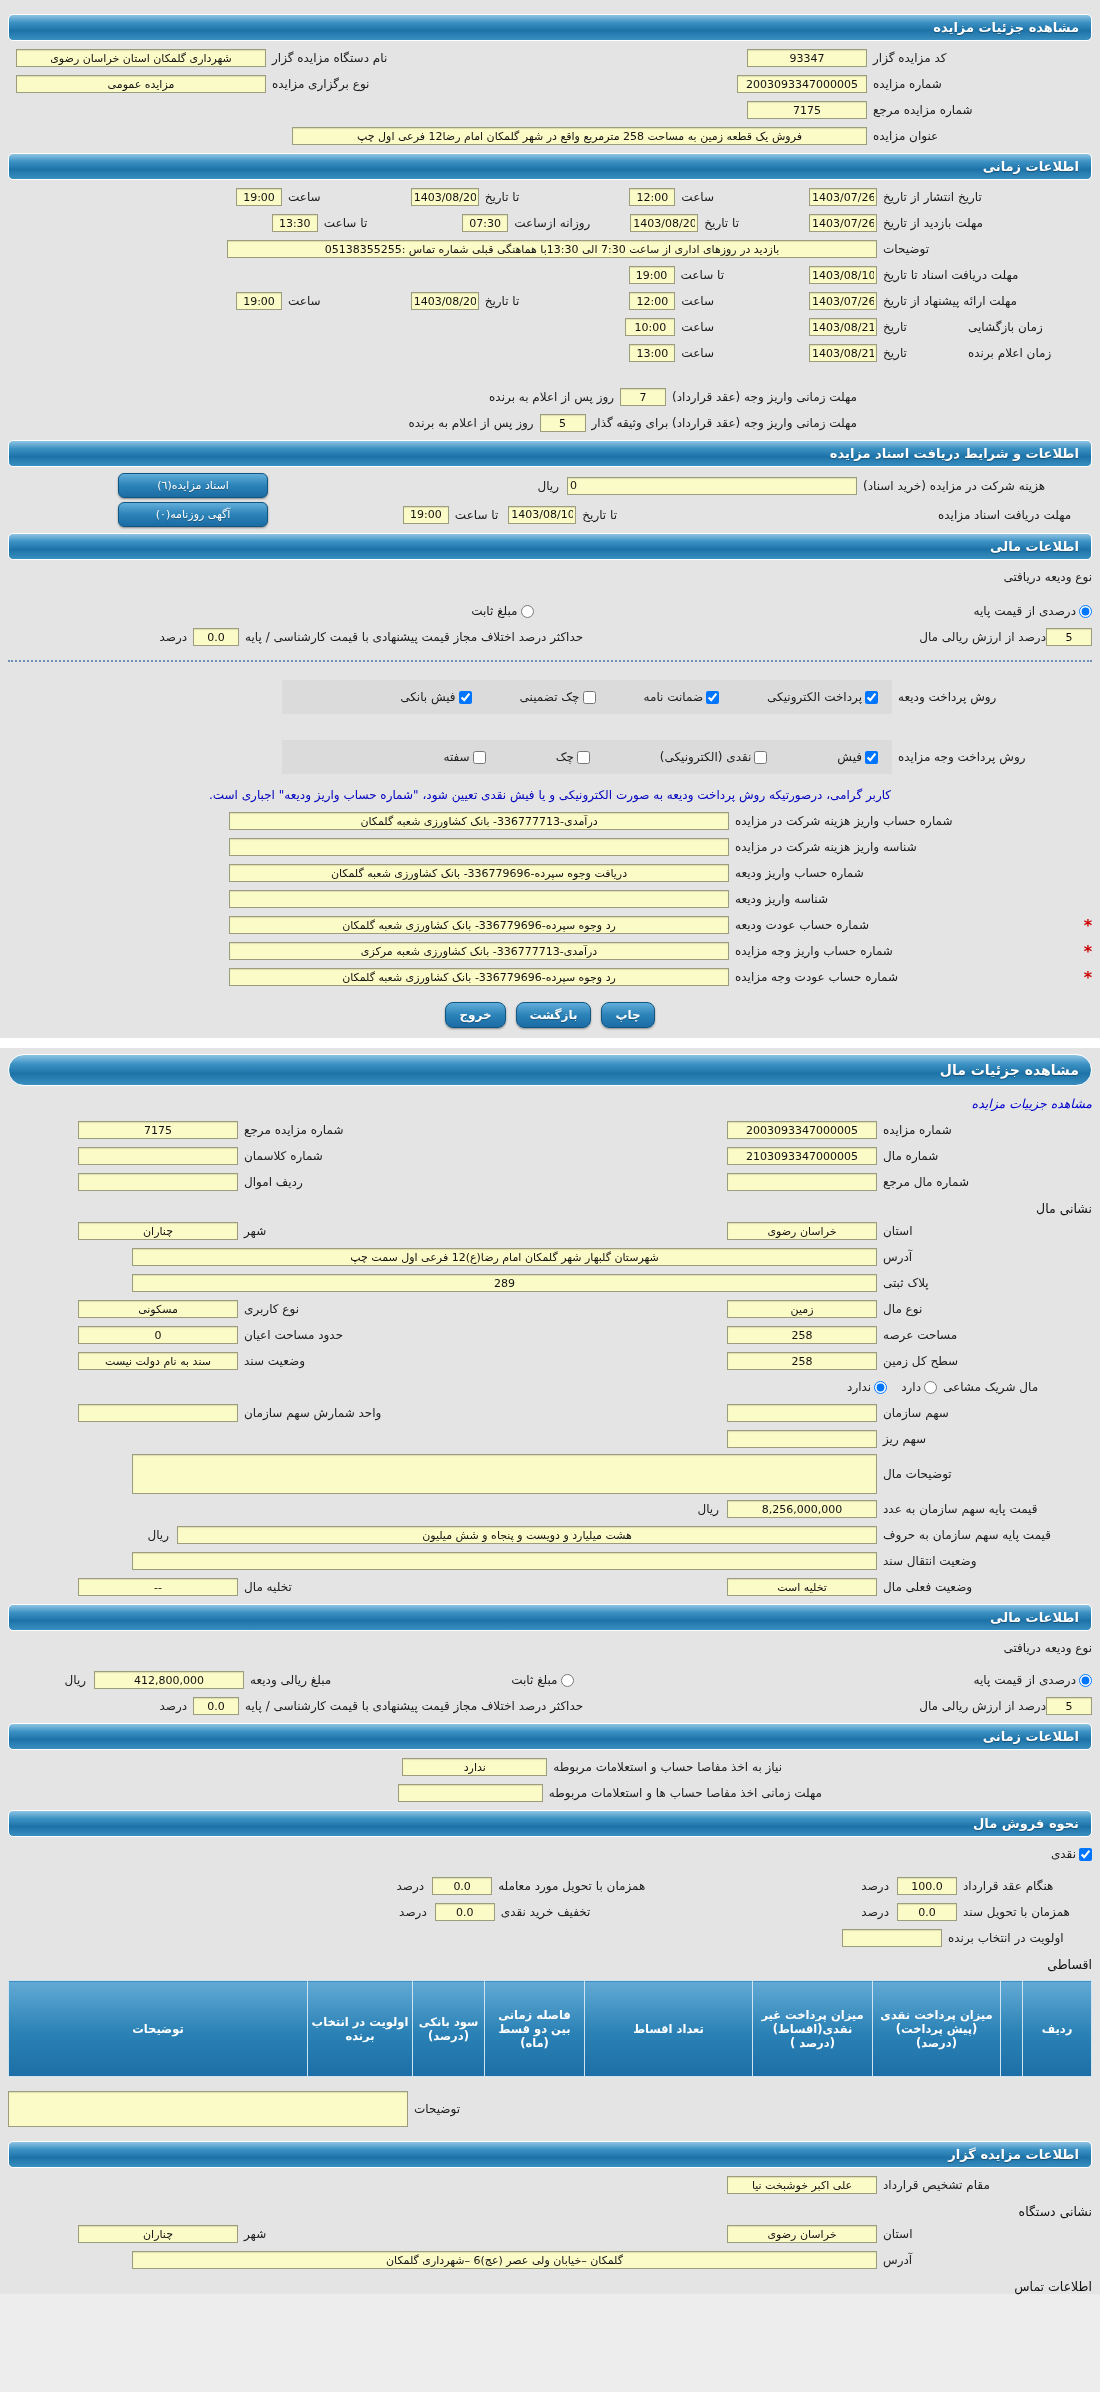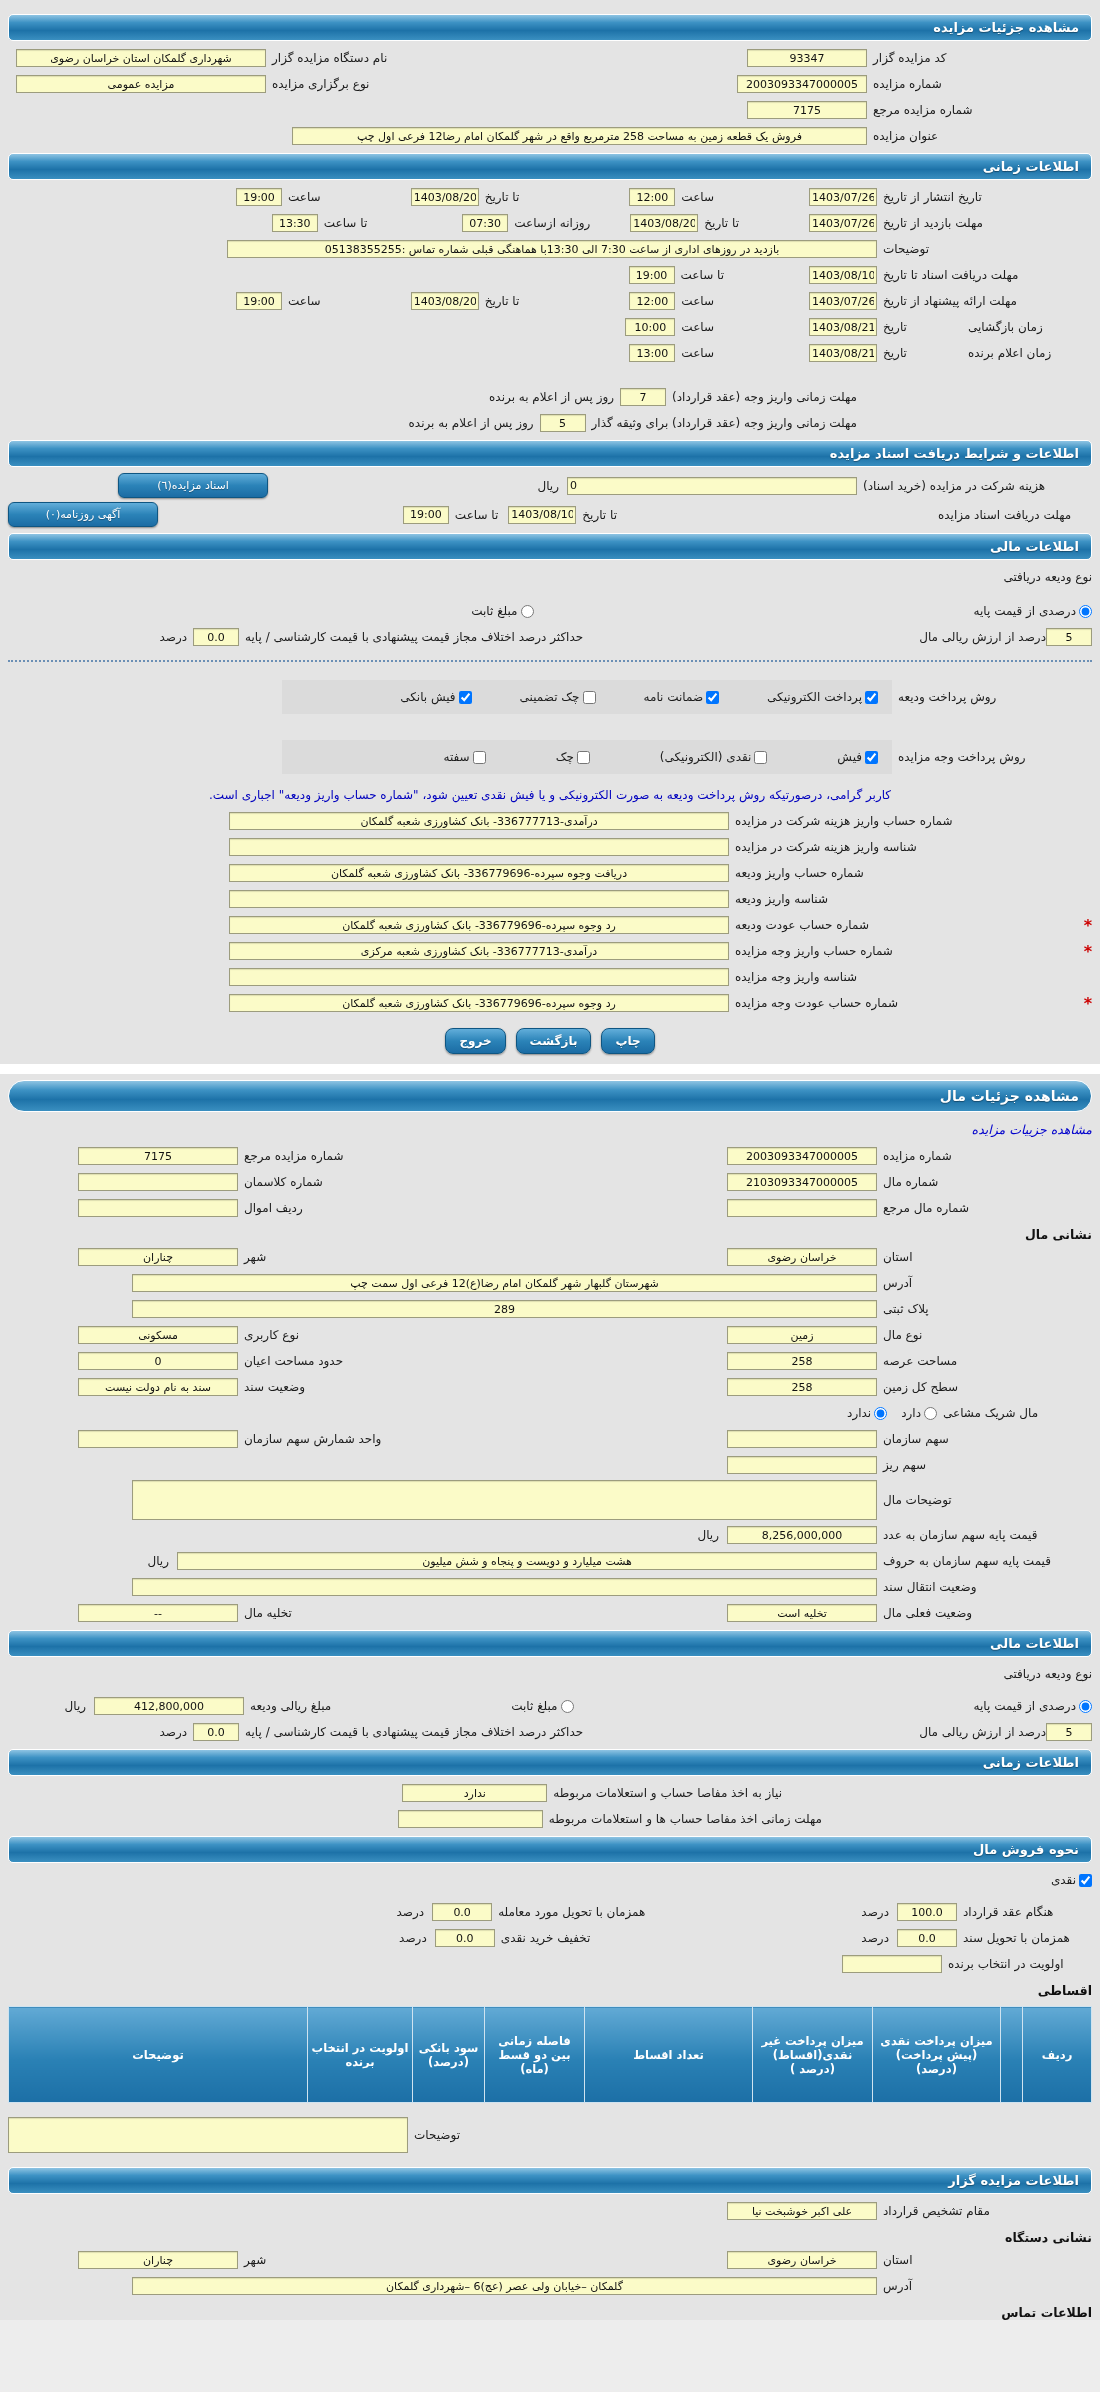--- a/index.html
+++ b/index.html
@@ -8,21 +8,21 @@
   .sec-header {
     background: linear-gradient(180deg,#8ec4e3 0%,#3d92c4 30%,#1d72a8 62%,#3a8fc0 100%);
     color:#fff; font-weight:bold; font-size:13px; padding:5px 12px;
     border-radius:5px; margin:6px 0; border:1px solid #fff;
     text-shadow:0 1px 1px rgba(0,0,0,.35);
   }
   .sec-header.big { font-size:14px; padding:7px 12px; border-radius:16px; }
   .row { display:flex; align-items:center; margin:4px 0; min-height:22px; }
   .lbl { font-size:12px; color:#1c1c1c; text-align:left; padding-left:6px; white-space:nowrap; }
   .lbl.small { font-size:12px; }
-  .subhead { font-weight:bold; font-size:12.5px; color:#111; margin:8px 0 2px; }
+  .subhead { font-weight:normal; font-size:12.5px; color:#111; margin:8px 0 2px; }
   .inp {
     background:#fbfbc8; border:1px solid #9c9c7e; height:18px; font-size:11px;
     text-align:center; color:#111; font-family:inherit; padding:0 2px;
     box-shadow: inset 0 1px 1px rgba(0,0,0,.12);
   }
   .inp.ltr { direction:ltr; }
   .inp.left { text-align:left; direction:ltr; }
   textarea.inp { height:40px; resize:none; }
   .spacer { flex:1; }
   .btn {
@@ -162,21 +162,21 @@
     <span class="spacer"></span>
     <button class="btn doc-btn" style="margin-left:110px">اسناد مزایده(٦)</button>
   </div>
   <div class="row">
     <span class="lbl" style="width:160px">مهلت دریافت اسناد مزایده</span>
     <span class="lbl" style="margin-right:315px">تا تاریخ</span>
     <input class="inp ltr" style="width: 68px;" value="1403/08/10">
     <span class="lbl" style="margin-right:10px">تا ساعت</span>
     <input class="inp ltr" style="width: 46px;" value="19:00">
     <span class="spacer"></span>
-    <button class="btn doc-btn" style="">آگهی روزنامه(٠)</button>
+    <button class="btn doc-btn" style="margin-left:110px">آگهی روزنامه(٠)</button>
   </div>
 
   <div class="sec-header">اطلاعات مالی</div>
 
   <div class="row">
     <span class="lbl">نوع ودیعه دریافتی</span>
   </div>
   <div class="row" style="margin-top:12px">
     <label class="radio-item">
       <input type="radio" name="p1-deposit" checked="checked" style="">
@@ -266,25 +266,20 @@
   </div>
   <div class="row">
     <span class="req">*</span>
     <span class="lbl" style="width:355px">شماره حساب عودت ودیعه</span>
     <input class="inp" style="width: 500px;" value="رد وجوه سپرده-336779696- بانک کشاورزی شعبه گلمکان">
   </div>
   <div class="row">
     <span class="req">*</span>
     <span class="lbl" style="width:355px">شماره حساب واریز وجه مزایده</span>
     <input class="inp" style="width: 500px;" value="درآمدی-336777713- بانک کشاورزی شعبه مرکزی">
-  </div>
-  <div class="row">
-    <span class="req"></span>
-    <span class="lbl" style="width:355px">شناسه واریز وجه مزایده</span>
-    <input class="inp" style="width: 500px;" value="">
   </div>
   <div class="row">
     <span class="req">*</span>
     <span class="lbl" style="width:355px">شماره حساب عودت وجه مزایده</span>
     <input class="inp" style="width: 500px;" value="رد وجوه سپرده-336779696- بانک کشاورزی شعبه گلمکان">
   </div>
 
   <div class="btn-row">
     <button class="btn">چاپ</button>
     <button class="btn">بازگشت</button>

